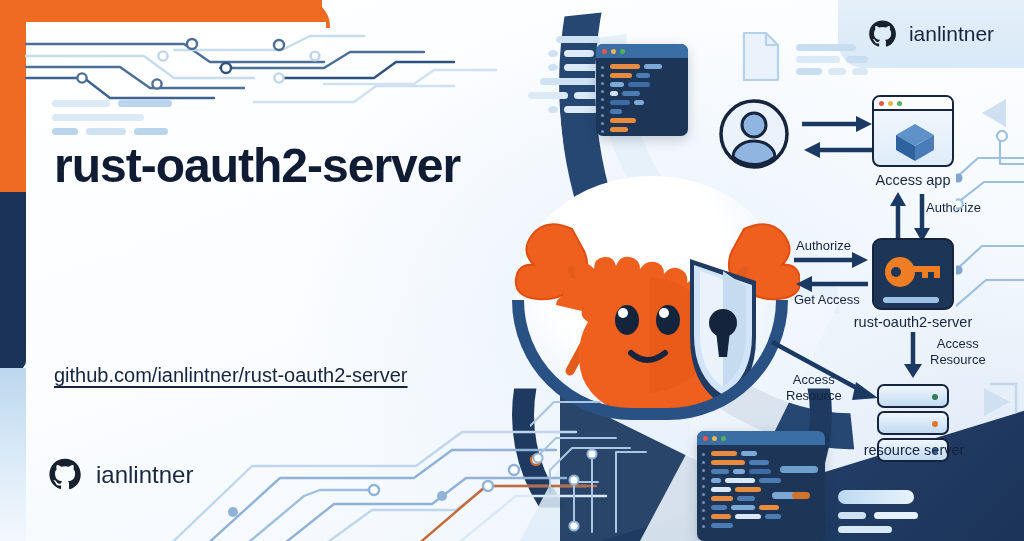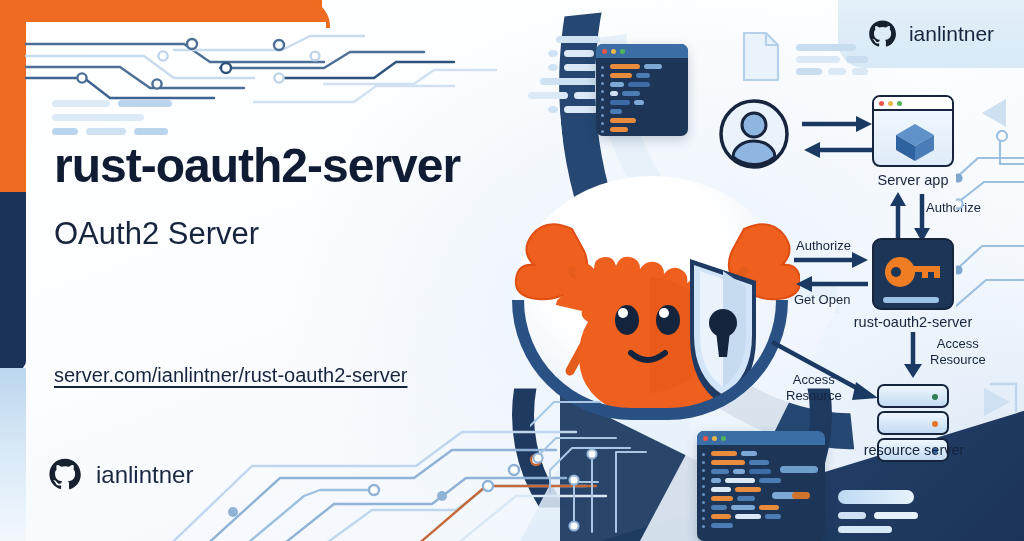--- a/index.html
+++ b/index.html
@@ -323,24 +323,23 @@
     <div class="ph-line" style="left:540px;top:78px;width:60px;background:#cfe2f3;"></div>
     <div class="ph-line" style="left:528px;top:92px;width:40px;background:#dceaf7;"></div>
     <div class="ph-line" style="left:574px;top:92px;width:24px;background:#dceaf7;"></div>
     <div class="ph-line" style="left:548px;top:106px;width:10px;background:#cfe2f3;border-radius:50%;height:7px;"></div>
     <div class="ph-line" style="left:564px;top:106px;width:34px;background:#dceaf7;"></div>
   </div>
 
   <div class="title">rust-oauth2-server</div>
 
   <div class="subtitle">
-    <div>OAuth2 Server</div>
-  </div>
-
-  <a class="repo-link" href="#">server.com/ianlintner/rust-oauth2-server</a>
+  </div>
+
+  <a class="repo-link" href="#">github.com/ianlintner/rust-oauth2-server</a>
 
   <div class="footer-gh">
     <svg width="34" height="34" viewBox="0 0 24 24">
       <path fill="#16202e" d="M12 .5C5.73.5.99 5.24.99 11.5c0 4.86 3.15 8.98 7.52 10.44.55.1.75-.24.75-.53 0-.26-.01-1.13-.02-2.05-3.06.66-3.71-1.3-3.71-1.3-.5-1.28-1.22-1.62-1.22-1.62-1-.68.08-.67.08-.67 1.1.08 1.69 1.14 1.69 1.14.98 1.69 2.58 1.2 3.21.92.1-.72.39-1.2.7-1.48-2.45-.28-5.02-1.23-5.02-5.46 0-1.21.43-2.19 1.14-2.96-.11-.28-.49-1.41.11-2.94 0 0 .93-.3 3.05 1.13a10.5 10.5 0 0 1 5.56 0c2.12-1.43 3.05-1.13 3.05-1.13.6 1.53.22 2.66.11 2.94.71.77 1.14 1.75 1.14 2.96 0 4.24-2.58 5.18-5.03 5.45.4.35.76 1.03.76 2.08 0 1.5-.01 2.71-.01 3.08 0 .3.2.64.76.53 4.37-1.46 7.51-5.58 7.51-10.44C23.01 5.24 18.27.5 12 .5z"></path>
     </svg>
     <span class="gh-name">ianlintner</span>
   </div>
 
   <div class="badge-gh">
     <svg width="29" height="29" viewBox="0 0 24 24">
@@ -540,21 +539,21 @@
       <span class="dot" style="background:#e8564a"></span>
       <span class="dot" style="background:#e9b84a"></span>
       <span class="dot" style="background:#4fb65c"></span>
     </div>
     <svg width="82" height="56">
       <path d="M41 13 L60 24 L41 35 L22 24 Z" fill="#5e92c9"></path>
       <path d="M22 24 L41 35 L41 50 L22 39 Z" fill="#2f63a0"></path>
       <path d="M60 24 L41 35 L41 50 L60 39 Z" fill="#4a7db8"></path>
     </svg>
   </div>
-  <div class="node-label" style="left:862px;top:172px;width:102px;">Server app</div>
+  <div class="node-label" style="left:862px;top:172px;width:102px;">Access app</div>
 
   <svg width="48" height="54" style="position:absolute;left:888px;top:192px;">
     <g stroke="#1b3a63" stroke-width="4.5" fill="#1b3a63">
       <path d="M10 50 V12" fill="none"></path>
       <path d="M2 14 L10 0 L18 14 Z" stroke="none"></path>
       <path d="M34 2 V38" fill="none"></path>
       <path d="M26 36 L34 50 L42 36 Z" stroke="none"></path>
     </g>
   </svg>
   <div class="edge-label" style="left:926px;top:200px;">Authorize</div>
@@ -576,21 +575,21 @@
 
   <svg width="78" height="44" style="position:absolute;left:792px;top:250px;">
     <g stroke="#1b3a63" stroke-width="4.5" fill="#1b3a63">
       <path d="M2 10 H62" fill="none"></path>
       <path d="M60 2 L76 10 L60 18 Z" stroke="none"></path>
       <path d="M76 34 H18" fill="none"></path>
       <path d="M20 26 L4 34 L20 42 Z" stroke="none"></path>
     </g>
   </svg>
   <div class="edge-label" style="left:796px;top:238px;">Authorize</div>
-  <div class="edge-label" style="left:794px;top:292px;">Get Open</div>
+  <div class="edge-label" style="left:794px;top:292px;">Get Access</div>
 
   <svg width="24" height="48" style="position:absolute;left:902px;top:332px;">
     <g stroke="#1b3a63" stroke-width="4.5" fill="#1b3a63">
       <path d="M11 0 V34" fill="none"></path>
       <path d="M2 32 L11 46 L20 32 Z" stroke="none"></path>
     </g>
   </svg>
   <div class="edge-label" style="left:930px;top:336px;">
     <div>Access</div>
     <div>Resource</div>

